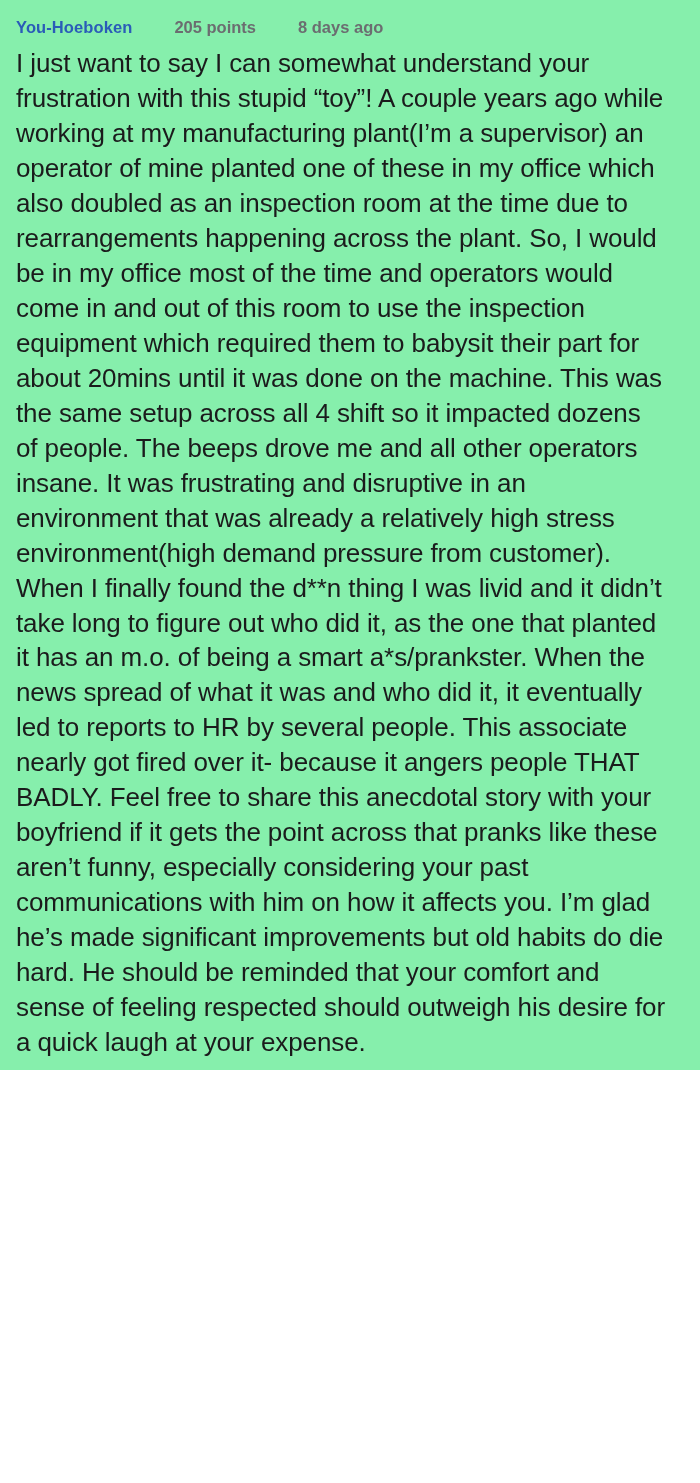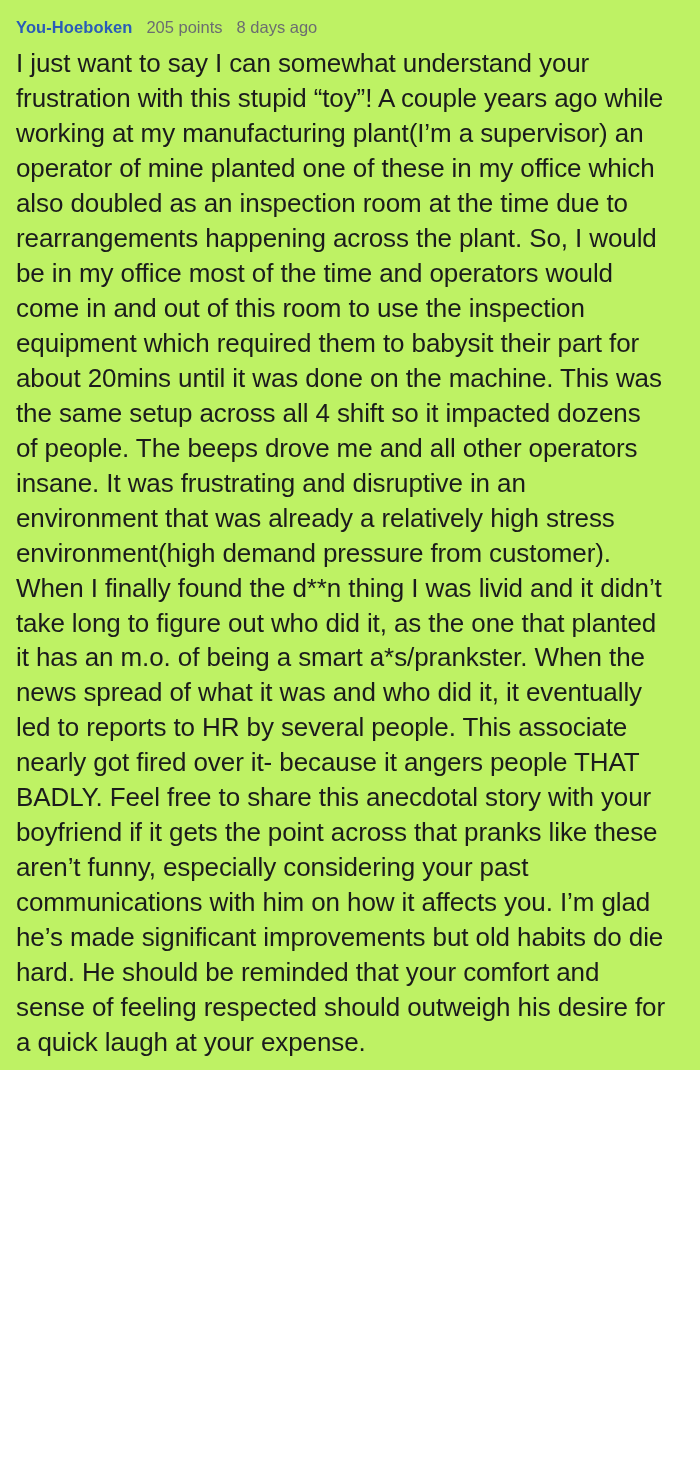--- a/index.html
+++ b/index.html
@@ -11,37 +11,38 @@
     width: 700px;
     min-height: 1483px;
     font-family: "Liberation Sans", sans-serif;
     color: #1a1a1b;
     -webkit-font-smoothing: antialiased;
   }
   .comment {
     width: 700px;
     box-sizing: border-box;
     padding: 18px 31px 10px 16px;
-    background: #bef264;
+    background: #86efac;
   }
   .comment-header {
     display: flex;
     align-items: baseline;
     gap: 14px;
     margin-bottom: 9px;
     font-size: 16.5px;
   }
   .author {
     color: #2a5cb8;
     font-weight: bold;
     letter-spacing: 0.1px;
   }
   .meta {
     color: #6b6d70;
-    font-weight: normal;
+    font-weight: bold;
+    margin-left: 28px;
   }
   .comment-body {
     font-size: 26px;
     line-height: 1.345;
     color: #1b1b1c;
     letter-spacing: -0.1px;
     word-wrap: break-word;
   }
   .comment-body p {
     margin: 0;

